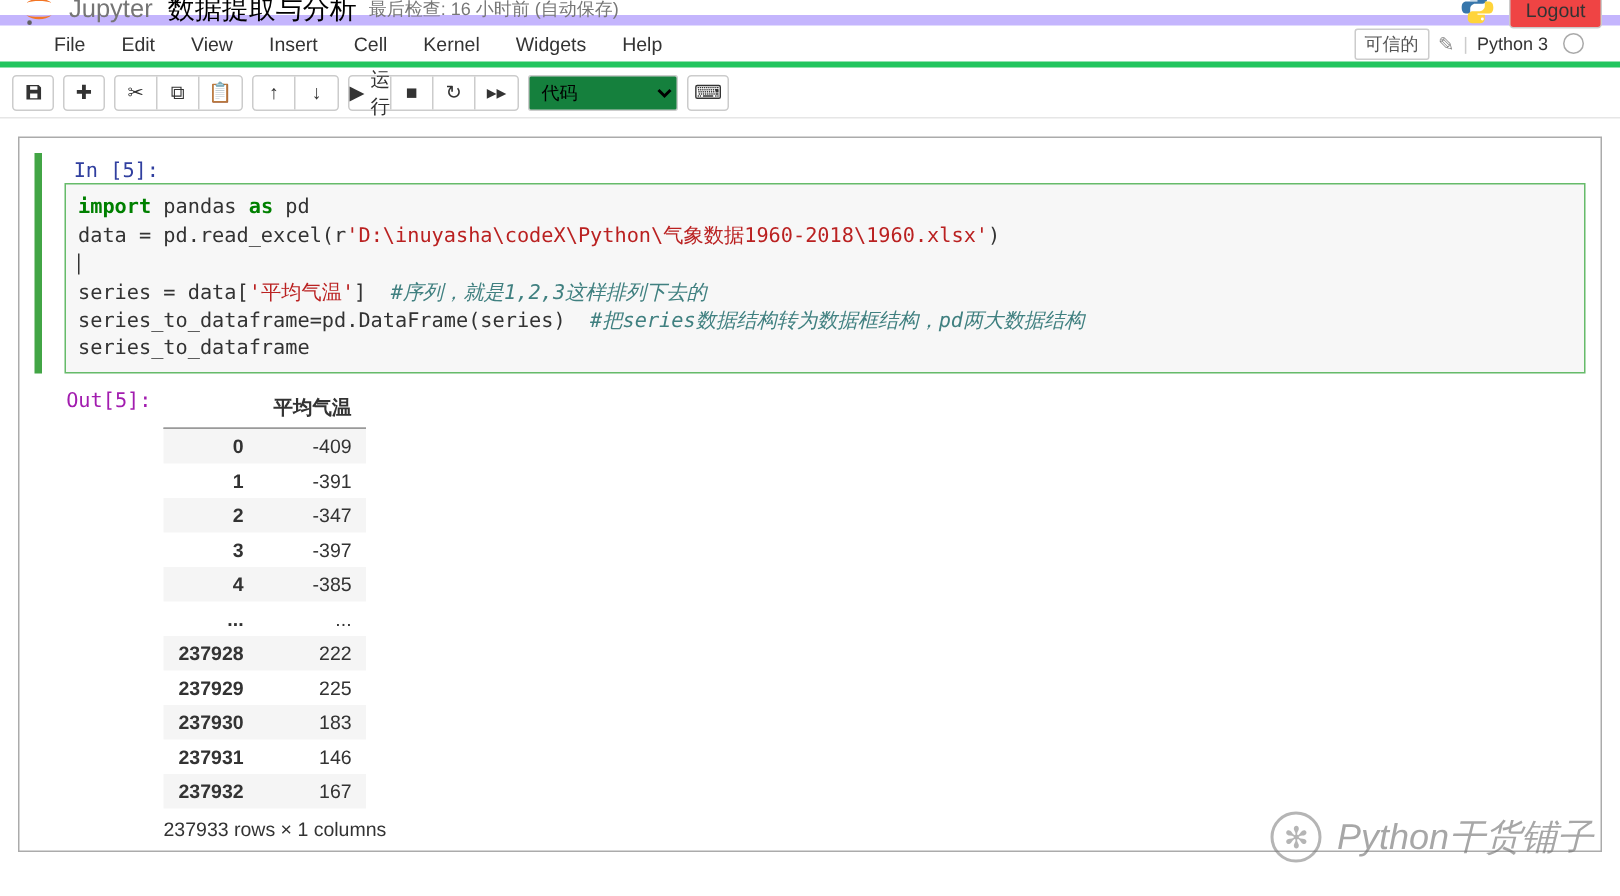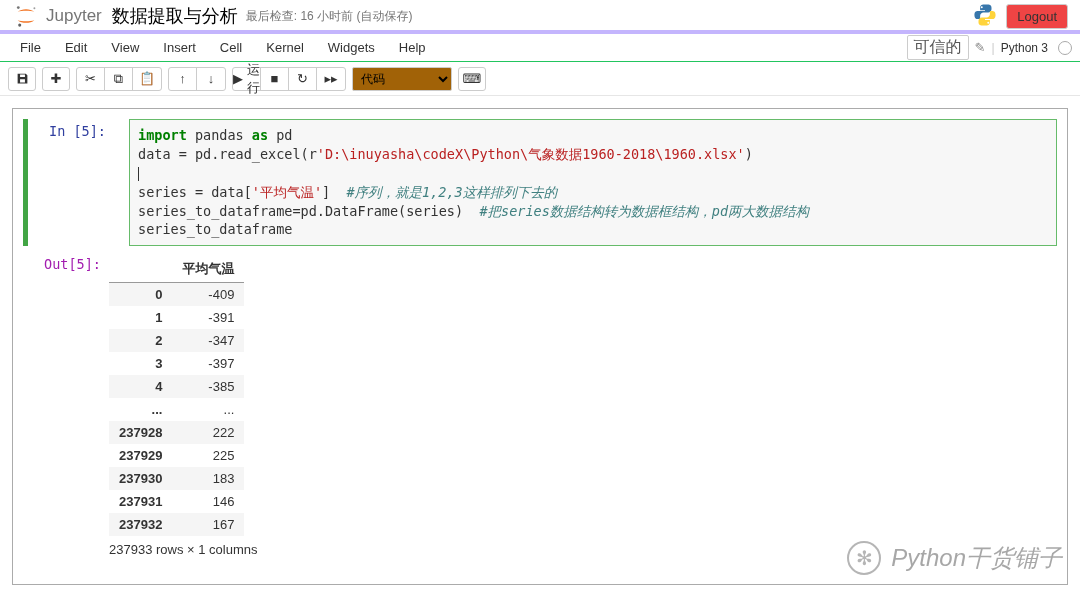--- a/index.html
+++ b/index.html
@@ -11,45 +11,45 @@
     width: 1080px;
     height: 597px;
     overflow: hidden;
     position: relative;
   }
   
   .header {
     display: flex;
     align-items: center;
     padding: 6px 12px 4px 12px;
-    border-bottom: 4px solid #c4b5fd;
-    height: 34px;
+    border-bottom: 7px solid #c4b5fd;
+    height: 16px;
   }
   .logo { display: flex; align-items: center; font-size: 17px; color: #757575; }
   .logo-svg { width: 28px; height: 28px; margin-right: 6px; }
   .nb-name { font-size: 18px; color: #000; margin-left: 10px; font-weight: normal; }
   .save-status { font-size: 12px; color: #777; margin-left: 8px; }
   .header-right { margin-left: auto; display: flex; align-items: center; gap: 8px; }
   .logout-btn {
     border: 1px solid #ccc; background: #ef4444; padding: 4px 10px;
     border-radius: 3px; font-size: 13px; color: #333;
   }
   
   .menubar {
     display: flex; align-items: center;
-    padding: 0 8px; height: 28px;
-    border-bottom: 1px solid #22c55e;
+    padding: 0 24px; height: 28px;
+    border-bottom: 4px solid #22c55e;
     font-size: 13px; color: #333;
   }
   .menubar-item {
     padding: 4px 12px; cursor: default; color:#333;
   }
   .menubar-right { margin-left: auto; display:flex; align-items:center; gap:6px; font-size:12px;}
   .trusted-pill {
-    border:1px solid #ccc; padding:1px 6px; border-radius:2px; color:#555; font-size:16px;
+    border:1px solid #ccc; padding:1px 6px; border-radius:2px; color:#555; font-size:12px;
   }
   .pencil { color:#888; font-size:13px; }
   .kernel-name { color:#333; padding-right: 4px; text-align: right;}
   .kernel-idle {
     width:14px; height:14px; border:1px solid #aaa; border-radius:50%;
   }
   
   .toolbar {
     display:flex; align-items:center; gap:6px;
     padding: 4px 8px; height: 34px;
@@ -62,37 +62,38 @@
   .tb-btn { width: 28px; justify-content:center; font-size:13px; color:#333;}
   .tb-group { padding:0; }
   .tb-group .tb-sub {
     width:28px; height:100%; display:flex; align-items:center; justify-content:center;
     border-right:1px solid #ccc; color:#333; font-size:13px;
   }
   .tb-group .tb-sub:last-child { border-right:none; }
   .tb-run { width:auto; padding:0 8px; gap:4px;}
   .celltype {
     height:24px; border:1px solid #ccc; border-radius:2px; font-size:12px;
-    padding: 0 4px; min-width: 100px; background:#a16207;
+    padding: 0 4px; min-width: 100px; background:#15803d;
   }
   
   .nb-container {
     padding: 12px;
     height: calc(597px - 34px - 28px - 34px);
     overflow: hidden;
   }
   .nb-inner {
     border: 1px solid #ababab;
     padding: 10px 10px 10px 10px;
     height: 100%;
     overflow: hidden;
   }
   .cell {
     display:flex;
     border-left: 5px solid transparent;
+    flex-direction: column;
   }
   .cell.selected { border-left: 5px solid #42a545; }
   .cell.selected .input-area { border:1px solid #66bb6a;margin-left:15px; }
   .prompt {
     width: 86px; min-width:86px; text-align:right; padding: 4px 8px 0 0;
     font-family: monospace; font-size:13.5px;
   }
   .prompt.in { color:#303f9f; }
   .prompt.out { color:#a21caf; }
   .input-area {

